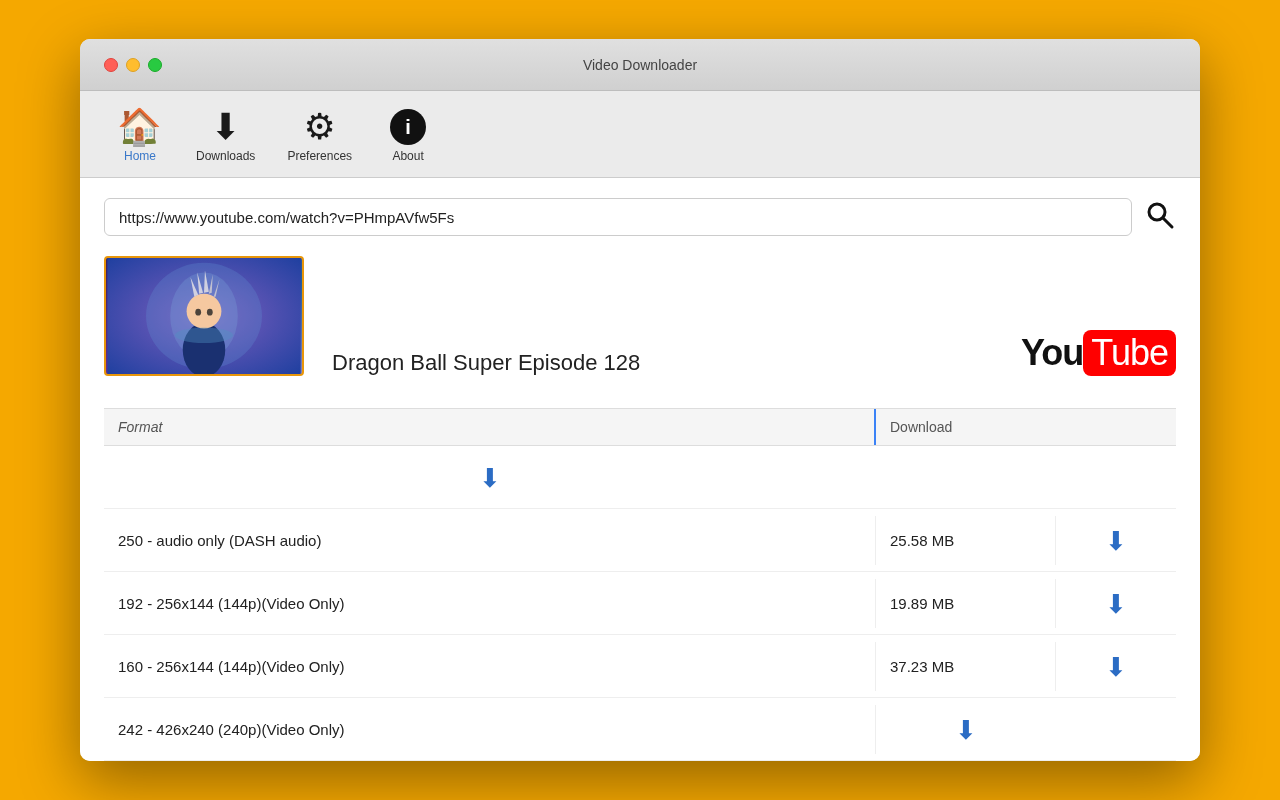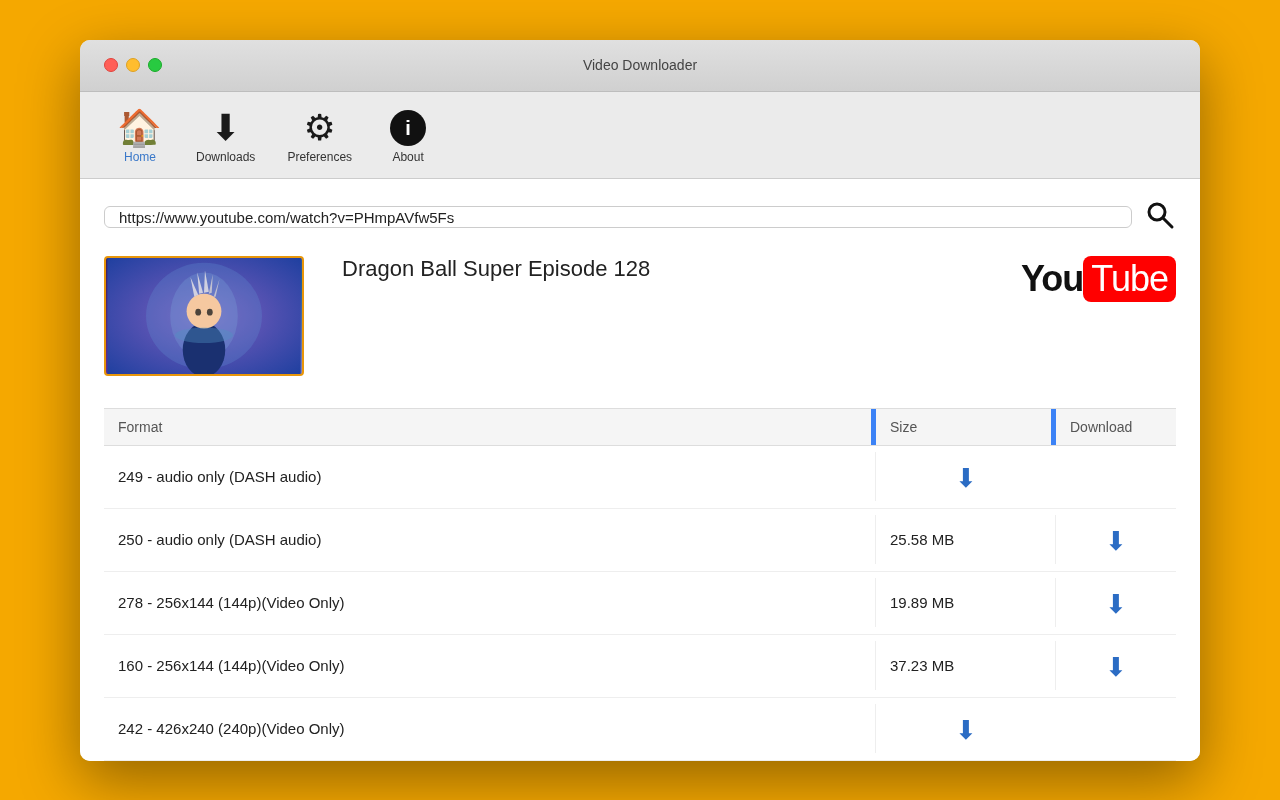--- a/index.html
+++ b/index.html
@@ -88,43 +88,43 @@
     }
     
     .search-row {
       display: flex;
       align-items: center;
       gap: 12px;
       margin-bottom: 20px;
     }
     .search-input {
       flex: 1;
-      height: 22px;
+      height: 38px;
       border: 1.5px solid #CCCCCC;
       border-radius: 6px;
       padding: 0 14px;
       font-size: 15px;
       color: #222;
       background: #fff;
       outline: none;
     }
     .search-icon-btn {
       background: none;
       border: none;
       cursor: pointer;
       font-size: 28px;
       color: #222;
       line-height: 1;
       padding: 0;
     }
     
     .video-preview {
       display: flex;
-      align-items: flex-start;
-      gap: 38px;
+      align-items: flex-end;
+      gap: 28px;
       margin-bottom: 18px;
       padding-bottom: 14px;
     }
     .thumbnail {
       width: 200px;
       height: 120px;
       border-radius: 4px;
       border: 2px solid #E8960A;
       overflow: hidden;
       background: linear-gradient(135deg, #3a2060 0%, #6a3090 40%, #2060a0 70%, #8080c0 100%);
@@ -177,21 +177,22 @@
       border-bottom: 1px solid #DDDDDD;
       background: #F5F5F5;
     }
     .table-header .col {
       padding: 10px 14px;
       font-size: 14px;
       color: #555;
       font-weight: 400;
     }
     .table-header .col:not(:last-child) {
-      border-right: 5px solid #3b82f6;
+      border-right: 2px solid #3b82f6;
+      font-style: italic;
     }
     .table-row {
       display: grid;
       grid-template-columns: 1fr 180px 120px;
       border-bottom: 1px solid #EEEEEE;
       align-items: center;
     }
     .table-row .col {
       padding: 16px 14px;
       font-size: 15px;
@@ -306,26 +307,24 @@
       <span class="video-title">Dragon Ball Super Episode 128</span>
       <div class="yt-logo">
         <span class="yt-text-you">You</span>
         <span class="yt-text-tube">Tube</span>
       </div>
     </div>
 
     <div class="table-container">
       <div class="table-header">
         <div class="col">Format</div>
-        <div class="col">Size</div>
         <div class="col">Download</div>
       </div>
 
       <div class="table-row">
-        <div class="col">249 - audio only (DASH audio)</div>
         <div class="col col-download">
           <button class="download-btn" style="color: rgb(43, 108, 196);">
             <div class="dl-icon">
               <span class="dl-arrow">⬇</span>
             </div>
           </button>
         </div>
       </div>
 
       <div class="table-row">
@@ -334,21 +333,21 @@
         <div class="col col-download">
           <button class="download-btn" style="color: rgb(43, 108, 196);">
             <div class="dl-icon">
               <span class="dl-arrow">⬇</span>
             </div>
           </button>
         </div>
       </div>
 
       <div class="table-row">
-        <div class="col">278 - 256x144 (144p)(Video Only)</div>
+        <div class="col">192 - 256x144 (144p)(Video Only)</div>
         <div class="col">19.89 MB</div>
         <div class="col col-download">
           <button class="download-btn" style="color: rgb(43, 108, 196);">
             <div class="dl-icon">
               <span class="dl-arrow">⬇</span>
             </div>
           </button>
         </div>
       </div>
 

